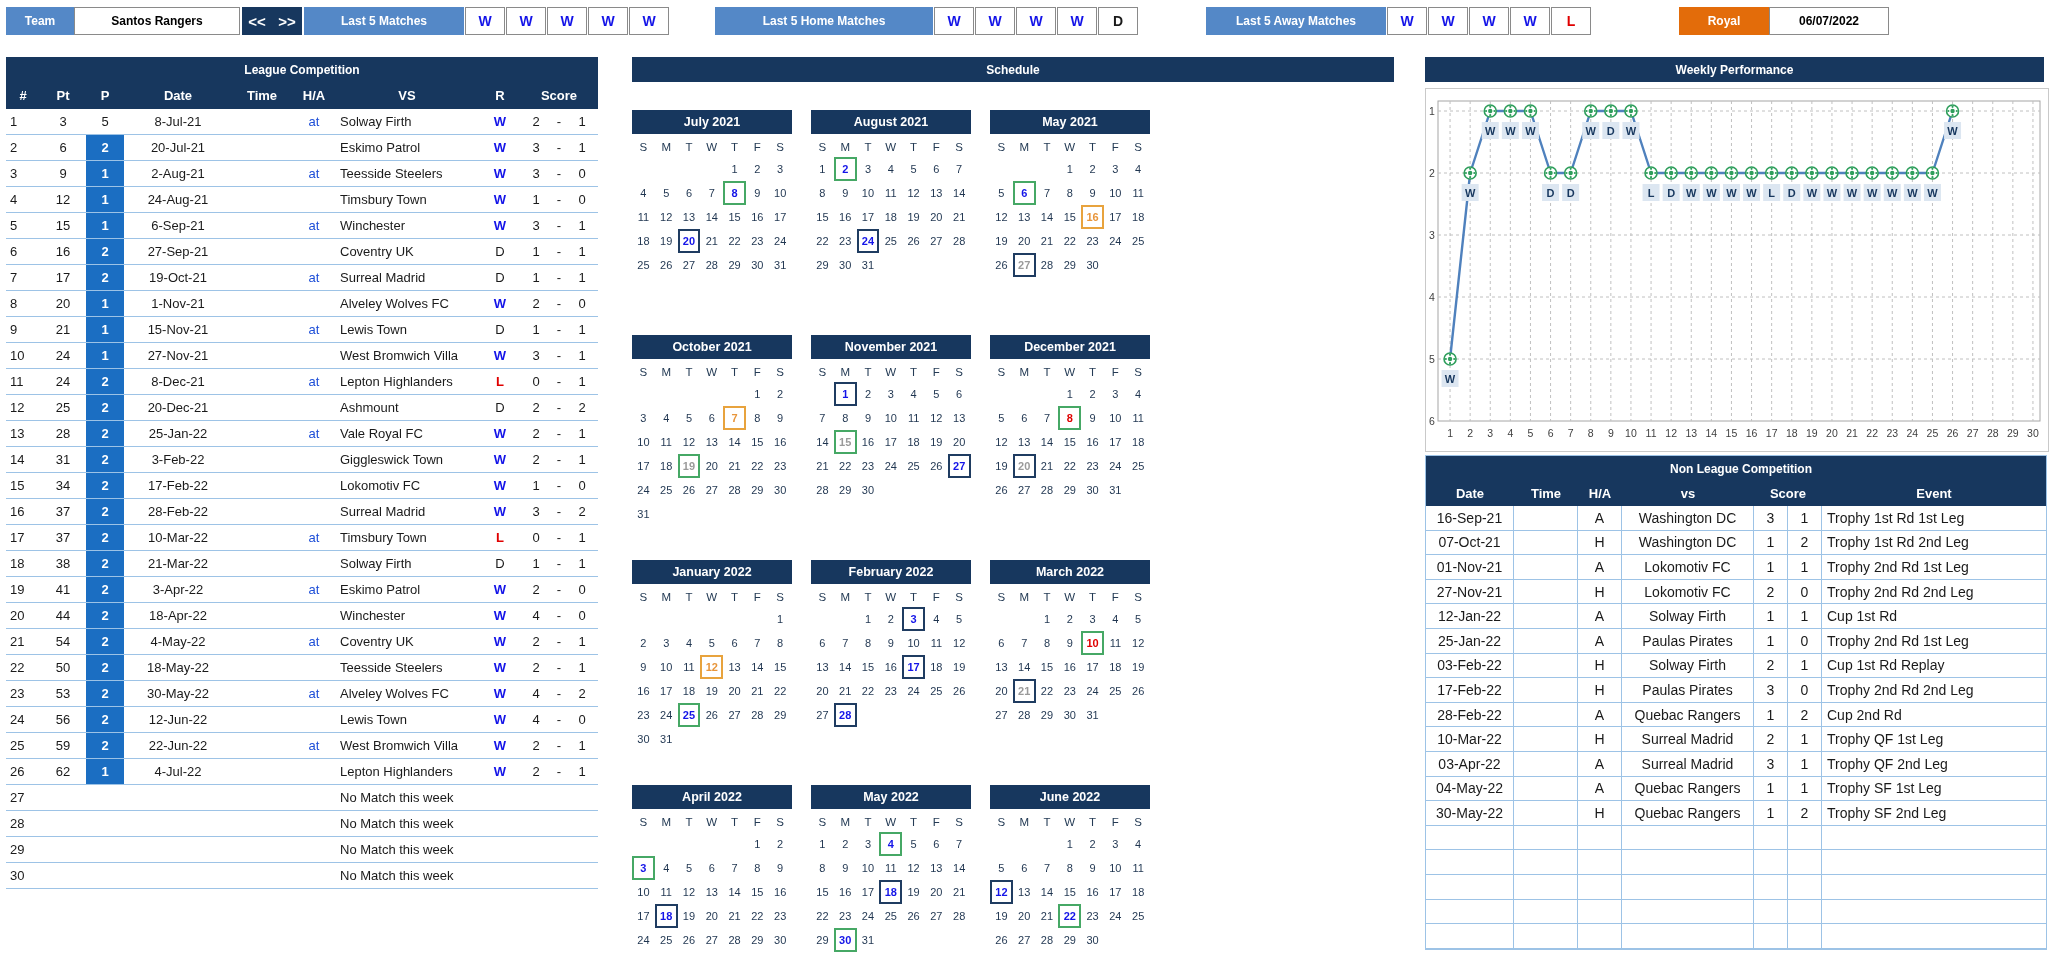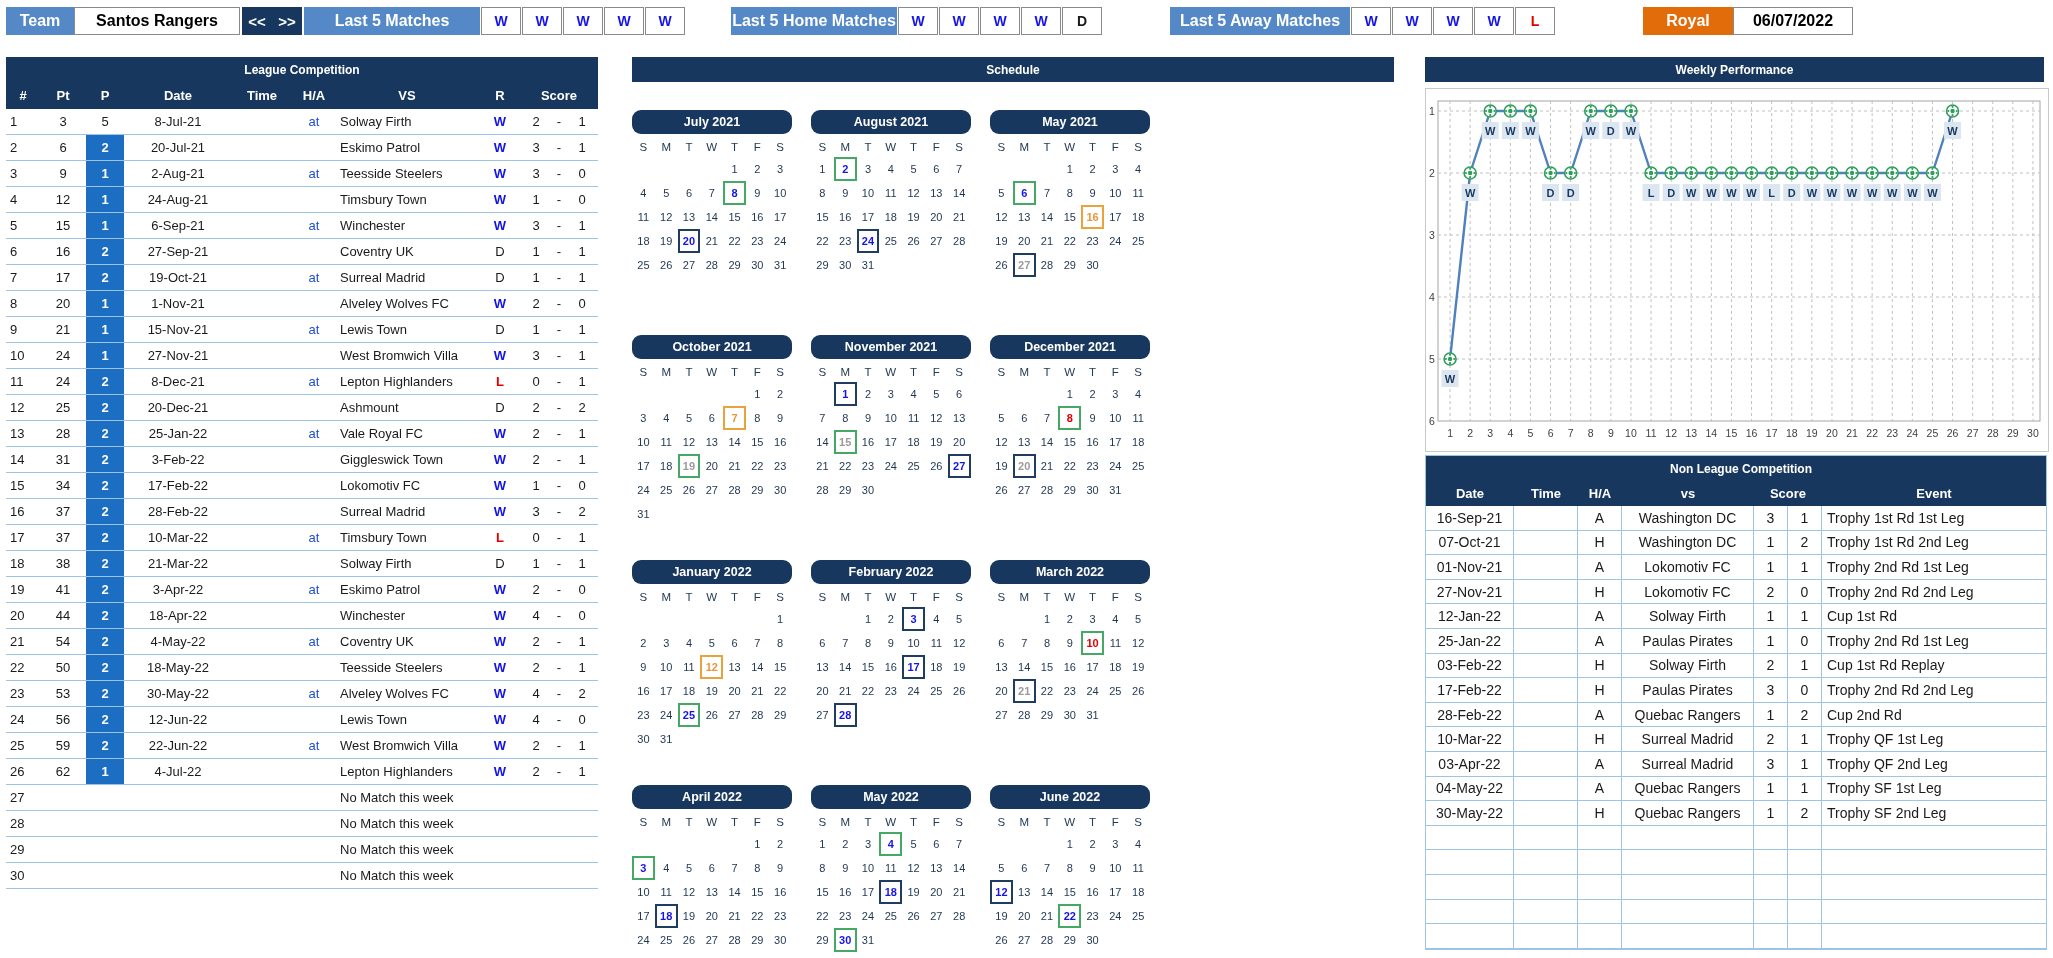--- a/index.html
+++ b/index.html
@@ -2,21 +2,21 @@
 <html><head>
 <meta charset="utf-8">
 <style>
   html,body{margin:0;padding:0;}
   body{
     width:2053px;height:958px;position:relative;background:#ffffff;
     font-family:"Liberation Sans",sans-serif;color:#1a1a1a;overflow:hidden;
   }
   
   .topbar{position:absolute;left:6px;top:7px;height:28px;display:flex;align-items:stretch;}
-  .tb-btn{display:flex;align-items:center;justify-content:center;font-weight:bold;font-size:16px;}
+  .tb-btn{display:flex;align-items:center;justify-content:center;font-weight:bold;font-size:12px;}
   .tb-blue{background:#5488C7;color:#ffffff;}
   .tb-navy{background:#17375E;color:#ffffff;font-size:15px;}
   .tb-orange{background:#E36C0A;color:#ffffff;}
   .tb-white{background:#ffffff;border:1px solid #8a8a8a;color:#000;}
   .resbox{width:38px;background:#fff;border:1px solid #8a8a8a;margin-left:1px;
           display:flex;align-items:center;justify-content:center;font-weight:bold;font-size:14px;}
   .res-W{color:#1414E8;} .res-D{color:#1a1a1a;} .res-L{color:#E00000;}
   
   .navybar{background:#17375E;color:#fff;font-weight:bold;font-size:12px;
            display:flex;align-items:center;justify-content:center;}
@@ -28,21 +28,21 @@
   .lrow{border-bottom:1px solid #9DC3E6;font-size:13px;}
   .lrow .c{height:25px;display:flex;align-items:center;justify-content:center;}
   .c-left{justify-content:flex-start !important;padding-left:4px;}
   .p-hl{background:#1B6EC2;color:#fff;font-weight:bold;}
   .at{color:#1d4ed8;font-weight:normal;}
   .r-W{color:#1414E8;font-weight:bold;} .r-D{color:#1a1a1a;} .r-L{color:#E00000;font-weight:bold;}
   
   .schedule-hdr{position:absolute;left:632px;top:57px;width:762px;height:25px;}
   .cal{position:absolute;width:160px;}
   .cal-hdr{height:24px;background:#17375E;color:#fff;font-weight:bold;font-size:12.5px;
-           display:flex;align-items:center;justify-content:center;margin-bottom:2px;border-radius:9px;}
+           display:flex;align-items:center;justify-content:center;margin-bottom:2px;}
   .cal-grid{display:grid;grid-template-columns:repeat(7,22.8px);}
   .cal-dow{height:21px;display:flex;align-items:center;justify-content:center;
            font-size:11.5px;color:#243B55;}
   .cal-day{height:24px;display:flex;align-items:center;justify-content:center;
            font-size:11px;color:#1F3550;box-sizing:border-box;}
   .b-home{border:2px solid #1F3C61;} .b-away{border:2px solid #46A865;} .b-cup{border:2px solid #E8A33D;}
   .t-win{color:#1414E8;font-weight:bold;} .t-draw{color:#9A9A9A;font-weight:bold;}
   .t-loss{color:#E00000;font-weight:bold;} .t-cup{color:#E8963C;font-weight:bold;}
   
   .perf-hdr{position:absolute;left:1425px;top:57px;width:619px;height:25px;}
@@ -62,30 +62,30 @@
 </head>
 <body>
 
 <div class="topbar">
   <div class="tb-btn tb-blue" style="width:68px">Team</div>
   <div class="tb-btn tb-white" style="width:164px">Santos Rangers</div>
   <div style="width:2px"></div>
   <div class="tb-btn tb-navy" style="width:30px">&lt;&lt;</div>
   <div class="tb-btn tb-navy" style="width:30px">&gt;&gt;</div>
   <div style="width:2px"></div>
-  <div class="tb-btn tb-blue" style="width:176px">Last 5 Matches</div>
+  <div class="tb-btn tb-blue" style="width:160px">Last 5 Matches</div>
   <div style="display:flex" id="last5-boxes">
       <div class="resbox res-W">W</div>
       <div class="resbox res-W">W</div>
       <div class="resbox res-W">W</div>
       <div class="resbox res-W">W</div>
       <div class="resbox res-W">W</div>
     </div>
   <div style="width:46px"></div>
-  <div class="tb-btn tb-blue" style="width:166px">Last 5 Home Matches</div>
+  <div class="tb-btn tb-blue" style="width:218px">Last 5 Home Matches</div>
   <div style="display:flex" id="last5-home-boxes">
       <div class="resbox res-W">W</div>
       <div class="resbox res-W">W</div>
       <div class="resbox res-W">W</div>
       <div class="resbox res-W">W</div>
       <div class="resbox res-D">D</div>
     </div>
   <div style="width:68px"></div>
   <div class="tb-btn tb-blue" style="width:180px">Last 5 Away Matches</div>
   <div style="display:flex" id="last5-away-boxes">

